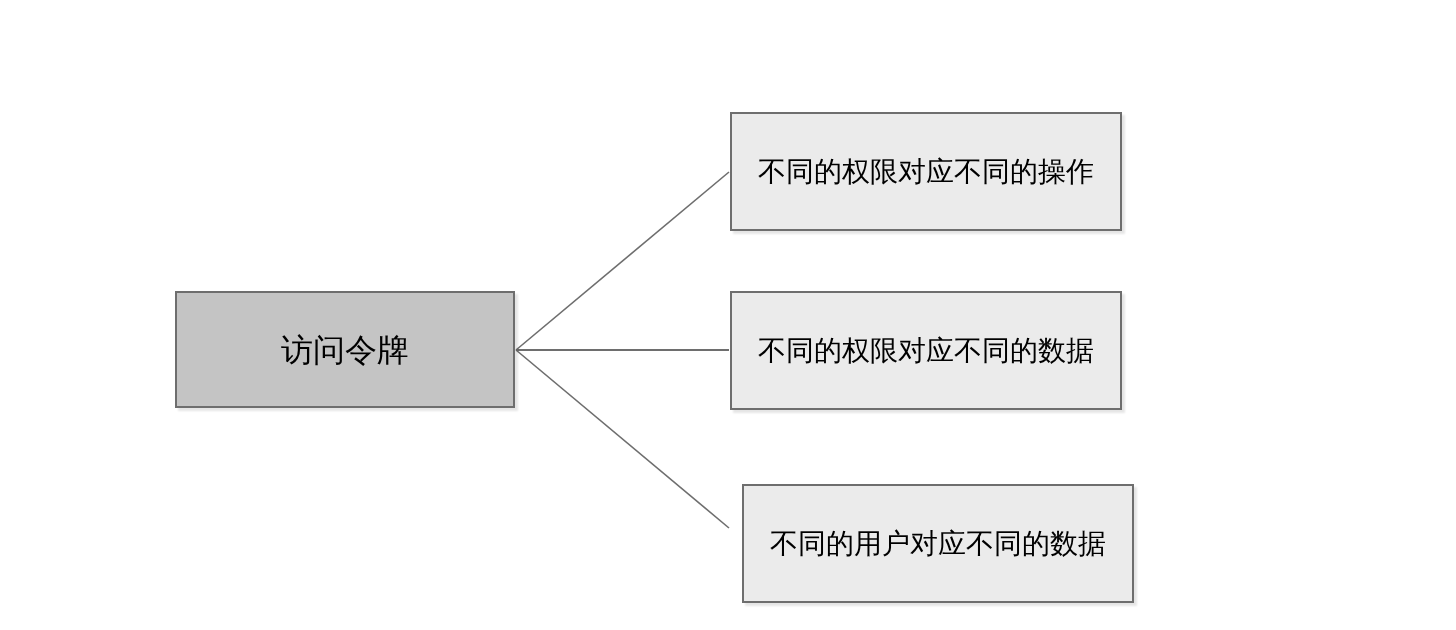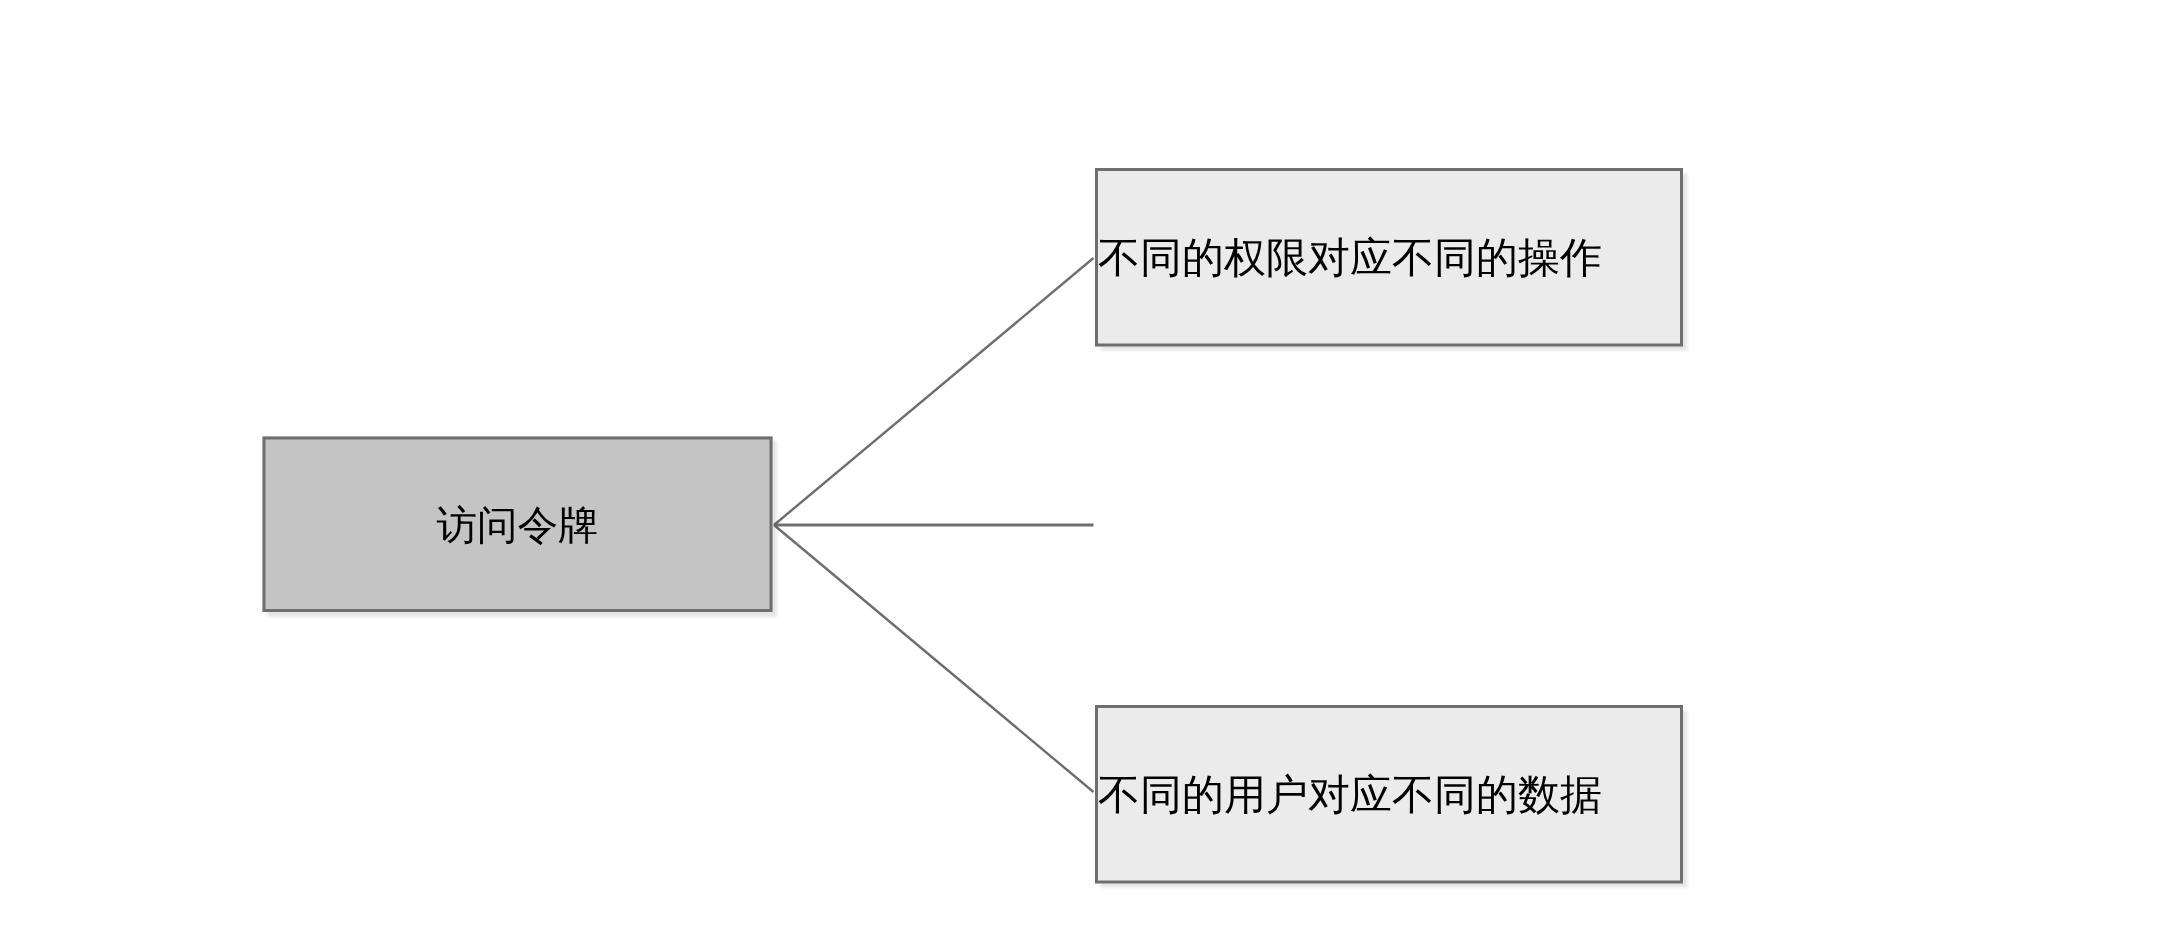--- a/index.html
+++ b/index.html
@@ -47,38 +47,39 @@
   .node-root {
     left: 175px;
     top: 291px;
     width: 340px;
     height: 117px;
     background: #c4c4c4;
     justify-content: center;
     text-align: center;
   }
   .node-root .node-text {
-    font-size: 27px;
+    font-size: 32px;
     line-height: 38px;
   }
   .node-leaf {
     left: 730px;
     width: 392px;
     height: 119px;
     background: #ebebeb;
     justify-content: flex-start;
+    padding-left: 26px;
   }
   .node-leaf .node-text {
     font-size: 28px;
     line-height: 38px;
     white-space: nowrap;
   }
   .leaf-1 { top: 112px; }
   .leaf-2 { top: 291px; }
-  .leaf-3 { top: 470px; }
+  .leaf-3 { top: 484px; margin-left: 12px; }
 </style>
 </head>
 <body>
 
 <div id="canvas">
 
   <svg id="connectors" viewBox="0 0 1456 630" xmlns="http://www.w3.org/2000/svg">
     <line x1="516" y1="350" x2="729" y2="172" stroke="#6e6e6e" stroke-width="1.6"></line>
     <line x1="516" y1="350" x2="729" y2="350" stroke="#6e6e6e" stroke-width="2"></line>
     <line x1="516" y1="350" x2="729" y2="528" stroke="#6e6e6e" stroke-width="1.6"></line>
@@ -88,18 +89,21 @@
   <div class="node node-root">
     <div class="node-text">
       <span>访问令牌</span><br>
     </div>
   </div>
 
   <div class="node node-leaf leaf-1">
     <div class="node-text">不同的权限对应不同的操作</div>
   </div>
 
+  <div class="node node-leaf leaf-2">
+    <div class="node-text">不同的权限对应不同的数据</div>
+  </div>
 
   <div class="node node-leaf leaf-3">
     <div class="node-text">不同的用户对应不同的数据</div>
   </div>
 
 </div>
 
 </body></html>

